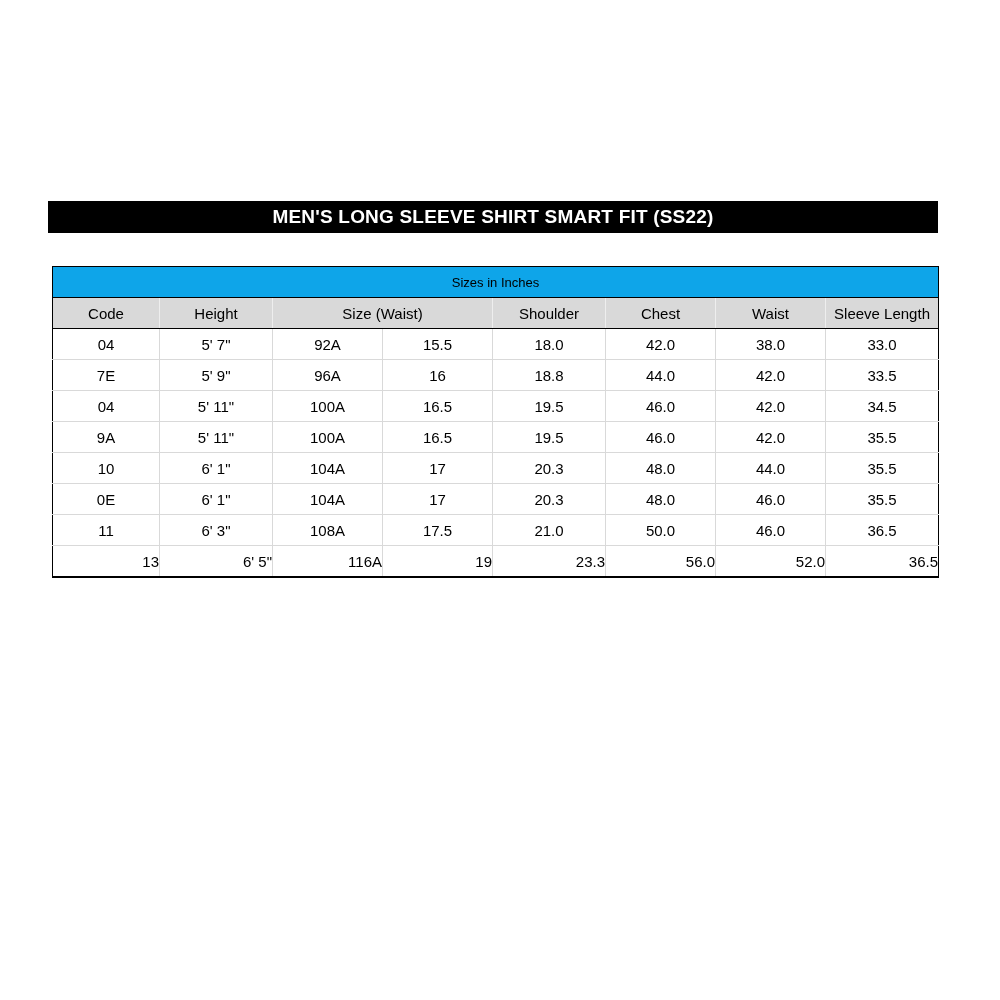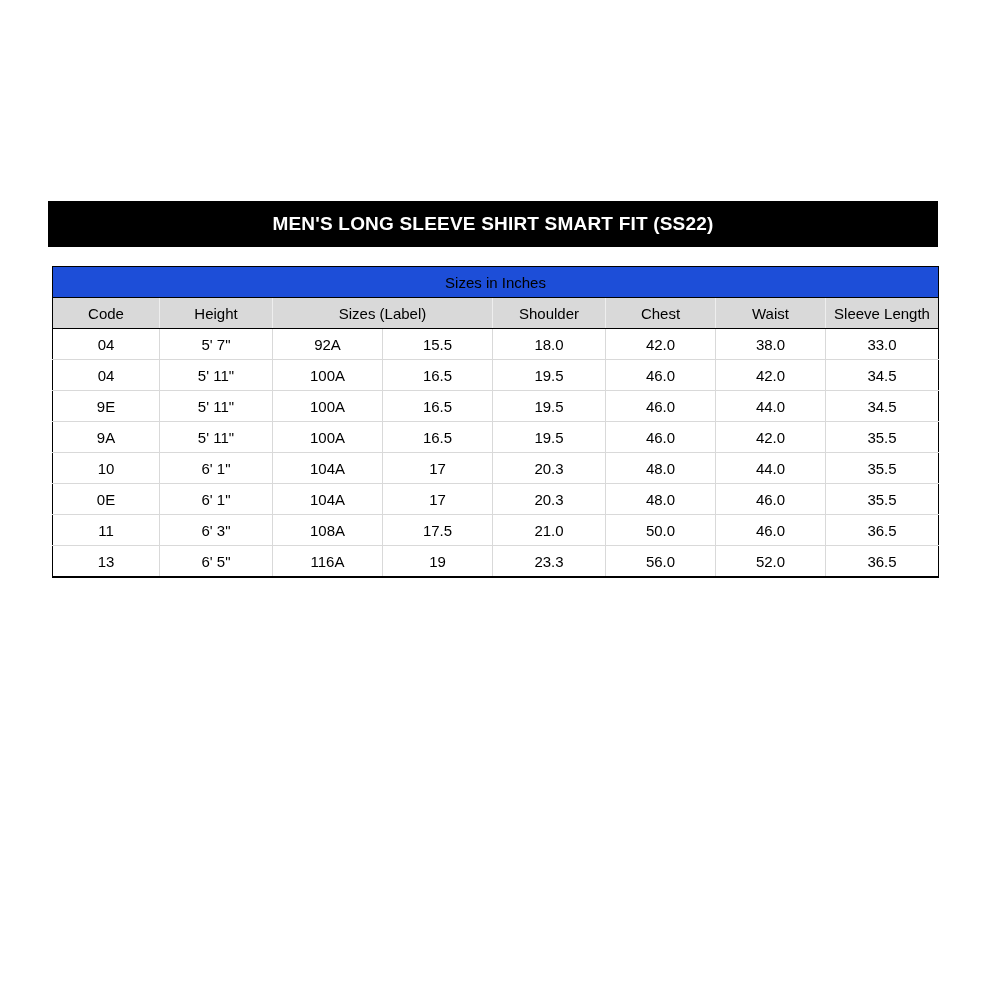--- a/index.html
+++ b/index.html
@@ -15,21 +15,21 @@
   .page {
     position: relative;
     width: 1000px;
     height: 1000px;
   }
   .title-bar {
     position: absolute;
     left: 48px;
     top: 201px;
     width: 890px;
-    height: 46px;
+    height: 32px;
     background: #000000;
     color: #ffffff;
     display: flex;
     align-items: center;
     justify-content: center;
     font-weight: bold;
     font-size: 19px;
     letter-spacing: 0.2px;
   }
   .table-wrap {
@@ -49,42 +49,42 @@
     padding: 0;
     height: 30px;
     text-align: center;
     vertical-align: middle;
     font-weight: normal;
     overflow: hidden;
     white-space: nowrap;
   }
   
   tr.caption-row th {
-    background: #1d4ed8;
+    background: #0ea5e9;
     border: 1.5px solid #000000;
-    font-size: 15px;
+    font-size: 13px;
   }
   
   tr.header-row th {
     background: #d9d9d9;
     border-top: 1.5px solid #000000;
     border-bottom: 1.5px solid #000000;
     border-left: 1px solid #eeeeee;
     border-right: 1px solid #eeeeee;
   }
   tr.header-row th:first-child { border-left: 1.5px solid #000000; margin-top: 46px; }
   tr.header-row th:last-child  { border-right: 1.5px solid #000000; }
   
   tbody td {
     background: #ffffff;
     border: 1px solid #d9d9d9;
   }
   tbody tr td:first-child { border-left: 1.5px solid #000000; }
   tbody tr td:last-child  { border-right: 1.5px solid #000000; }
-  tbody tr:last-child td  { border-bottom: 2px solid #000000; }
+  tbody tr:last-child td  { border-bottom: 2px solid #000000; text-align: right; }
 </style>
 </head>
 <body>
 
 <div class="page">
 
   <div class="title-bar">
     <span>MEN'S LONG SLEEVE SHIRT SMART FIT (SS22)</span>
   </div>
 
@@ -100,56 +100,56 @@
         <col style="width:110px">
         <col style="width:113px">
       </colgroup>
       <thead>
         <tr class="caption-row">
           <th colspan="8">Sizes in Inches</th>
         </tr>
         <tr class="header-row">
           <th>Code</th>
           <th>Height</th>
-          <th colspan="2">Sizes (Label)</th>
+          <th colspan="2">Size (Waist)</th>
           <th>Shoulder</th>
           <th>Chest</th>
           <th>Waist</th>
           <th>Sleeve Length</th>
         </tr>
       </thead>
       <tbody>
           <tr>
             <td>04</td>
             <td>5' 7"</td>
             <td>92A</td>
             <td>15.5</td>
             <td>18.0</td>
             <td>42.0</td>
             <td>38.0</td>
             <td>33.0</td>
           </tr>
           <tr>
+            <td>7E</td>
+            <td>5' 9"</td>
+            <td>96A</td>
+            <td>16</td>
+            <td>18.8</td>
+            <td>44.0</td>
+            <td>42.0</td>
+            <td>33.5</td>
+          </tr>
+          <tr>
             <td>04</td>
             <td>5' 11"</td>
             <td>100A</td>
             <td>16.5</td>
             <td>19.5</td>
             <td>46.0</td>
             <td>42.0</td>
-            <td>34.5</td>
-          </tr>
-          <tr>
-            <td>9E</td>
-            <td>5' 11"</td>
-            <td>100A</td>
-            <td>16.5</td>
-            <td>19.5</td>
-            <td>46.0</td>
-            <td>44.0</td>
             <td>34.5</td>
           </tr>
           <tr>
             <td>9A</td>
             <td>5' 11"</td>
             <td>100A</td>
             <td>16.5</td>
             <td>19.5</td>
             <td>46.0</td>
             <td>42.0</td>

